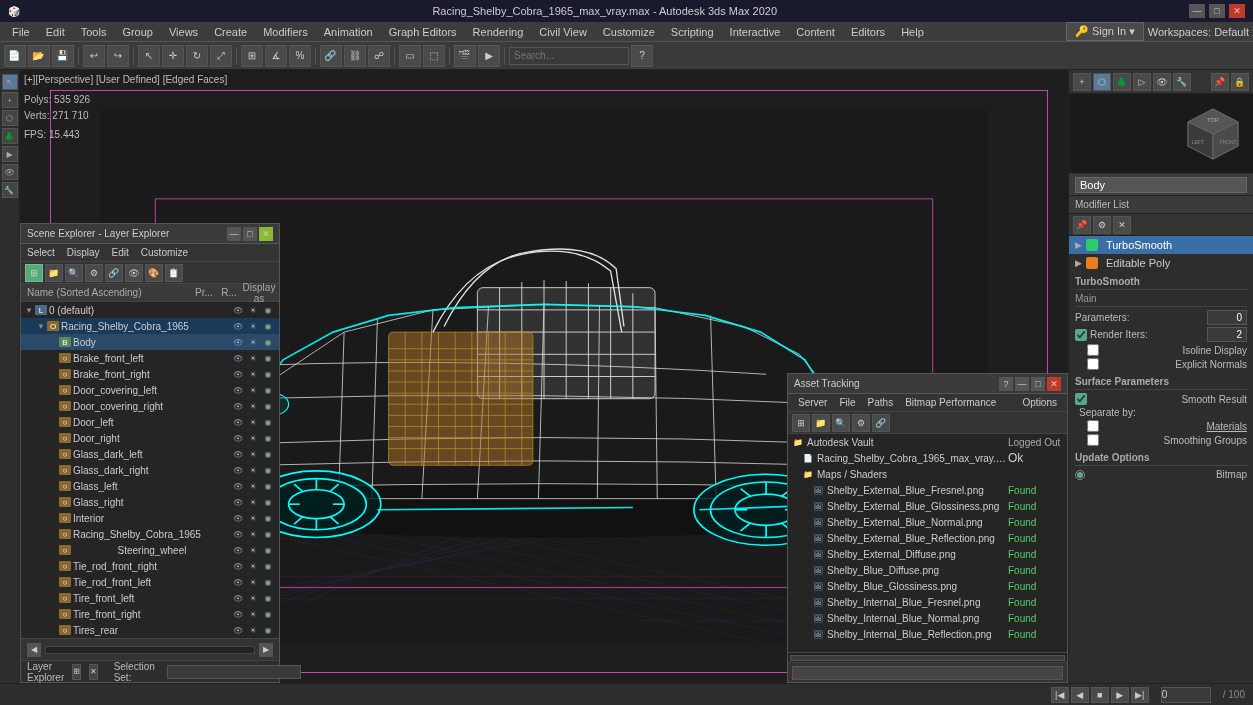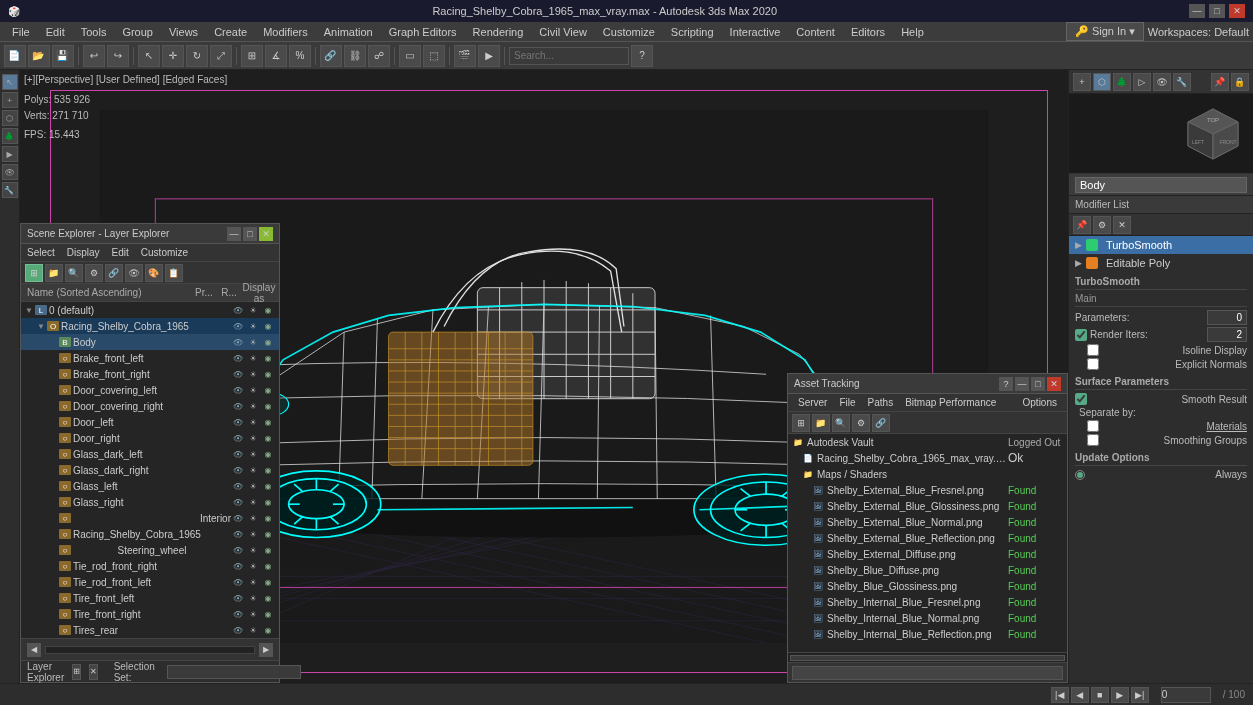--- a/index.html
+++ b/index.html
@@ -526,21 +526,21 @@
         <div class="prop-row prop-indent">
           <input type="checkbox" class="prop-checkbox" style="">
           <span class="prop-label" style="margin-left:3px;">Smoothing Groups</span>
         </div>
       </div>
 
       <div class="prop-section">
         <div class="prop-section-title">Update Options</div>
         <div class="prop-row">
           <span class="radio-dot checked"></span>
-          <span class="prop-label">Always</span>
+          <span class="prop-label">Bitmap</span>
         </div>
       </div>
     </div>
   </div>
 </div>
 
 <div id="statusbar" style="height:22px;background:#2d2d2d;display:flex;align-items:center;padding:0 8px;border-top:1px solid #222;font-size:10px;color:#aaa;">
   <span style="flex:1;"></span>
   <span style="display:flex;gap:2px;">
     <button style="width:18px;height:16px;background:#4a4a4a;border:1px solid #555;cursor:pointer;color:#ccc;font-size:9px;">|◀</button>
@@ -716,21 +716,21 @@
           <span style="flex: 1 1 0%;">Glass_right</span>
           <div class="se-vis-icons">
             <span class="se-vis-icon eye-icon">👁</span>
             <span class="se-vis-icon render-icon">☀</span>
             <span class="se-vis-icon disp-icon">◉</span>
           </div>
         </div>
         <div class="se-item se-indent2">
           <span class="se-arrow"> </span>
           <span class="se-icon icon-obj">○</span>
-          <span style="flex: 1 1 0%; text-align: right;">Interior</span>
+          <span style="flex: 1 1 0%;">Interior</span>
           <div class="se-vis-icons">
             <span class="se-vis-icon eye-icon">👁</span>
             <span class="se-vis-icon render-icon">☀</span>
             <span class="se-vis-icon disp-icon">◉</span>
           </div>
         </div>
         <div class="se-item se-indent2">
           <span class="se-arrow"> </span>
           <span class="se-icon icon-obj">○</span>
           <span style="flex: 1 1 0%;">Racing_Shelby_Cobra_1965</span>

